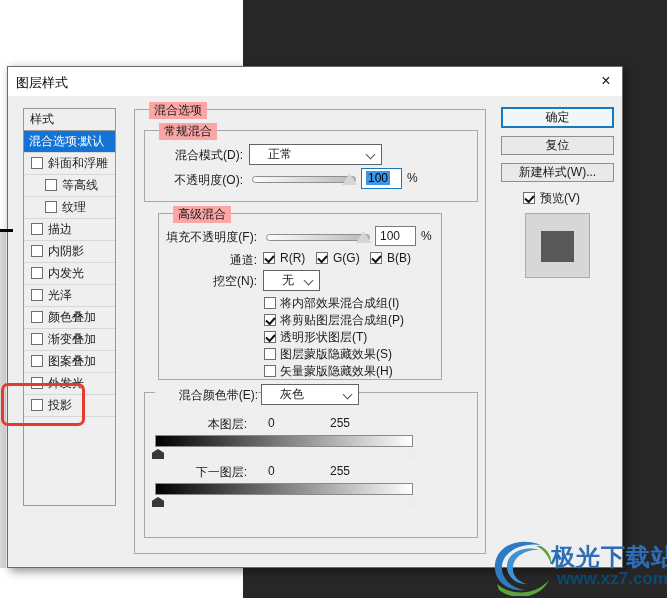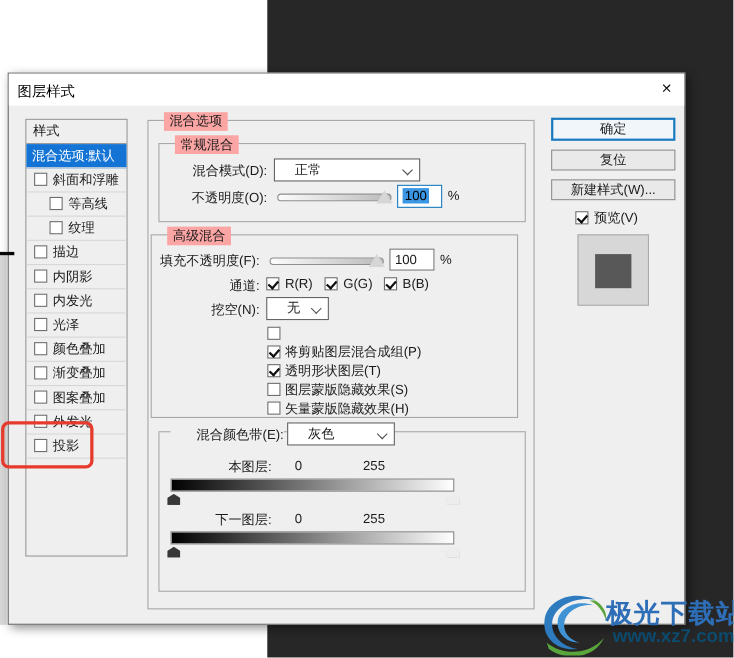--- a/index.html
+++ b/index.html
@@ -29,21 +29,21 @@
         position:relative; vertical-align:-2px; margin-right:5px; }
   .cb.on::after { content:""; position:absolute; left:1px; top:2px; width:7px; height:4px;
                   border-left:2px solid #101010; border-bottom:2px solid #101010; transform:rotate(-48deg); }
 
   
   .gbox { position:absolute; border:1px solid #a8a8a8; }
   .gbox-label { position:absolute; top:-8px; left:14px; background:#fca5a5; padding:0 5px; font-size:12px; }
 
   .outer-box { left:126px; top:42px; width:352px; height:445px; }
   .box-general { left:9px; top:20px; width:334px; height:72px; }
-  .box-advanced { left:2px; top:103px; width:334px; height:167px; }
+  .box-advanced { left:23px; top:103px; width:284px; height:167px; }
   .box-blendif { left:9px; top:282px; width:334px; height:146px; }
 
   .lbl { position:absolute; white-space:nowrap; }
   .lbl.r { text-align:right; }
 
   .dropdown { position:absolute; background:#fff; border:1px solid #636363; padding-left:18px;
               line-height:19px; cursor:pointer; }
   .chev { position:absolute; right:7px; top:6px; width:7px; height:7px; border-right:1.6px solid #555;
           border-bottom:1.6px solid #555; transform:rotate(45deg); }
 
@@ -194,21 +194,21 @@
           <span class="cb on"></span><span>B(B)</span>
         </div>
 
         <div class="lbl r" style="left:38px; top:59px; width:60px;">挖空(N):</div>
         <div class="dropdown" style="left:104px; top:56px; width:57px; height:21px;">
           <span>无</span>
           <span class="chev"></span>
         </div>
 
         <div class="opt-row" style="left:105px; top:82px;">
-          <span class="cb"></span>
+          <span class="cb"></span><span>将内部效果混合成组(I)</span>
         </div>
         <div class="opt-row" style="left:105px; top:99px;">
           <span class="cb on"></span><span>将剪贴图层混合成组(P)</span>
         </div>
         <div class="opt-row" style="left:105px; top:116px;">
           <span class="cb on"></span><span>透明形状图层(T)</span>
         </div>
         <div class="opt-row" style="left:105px; top:133px;">
           <span class="cb"></span><span>图层蒙版隐藏效果(S)</span>
         </div>

